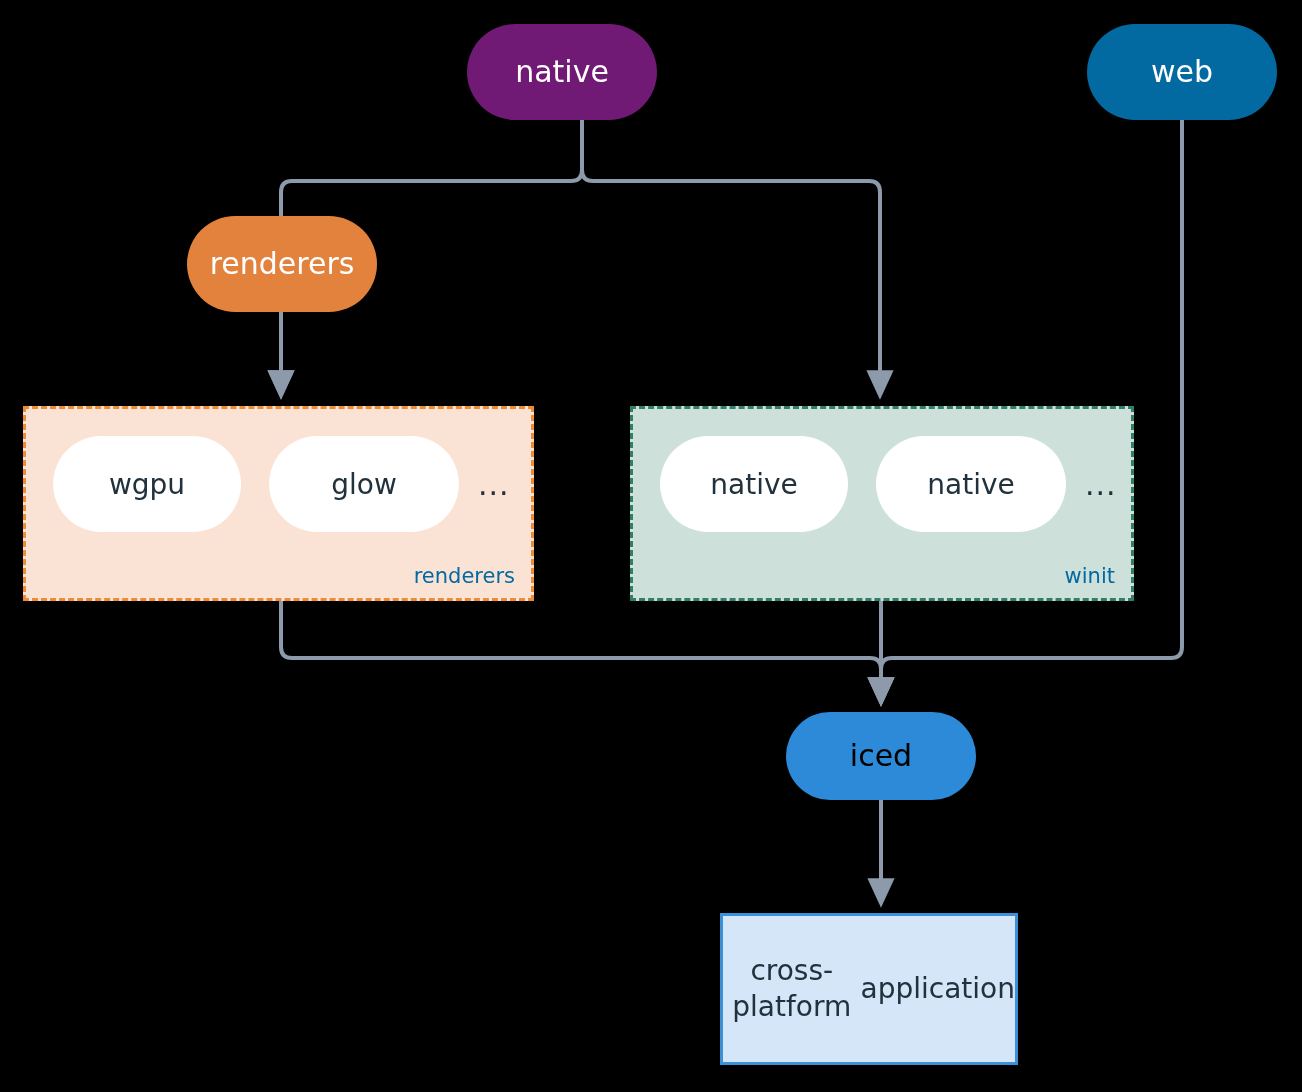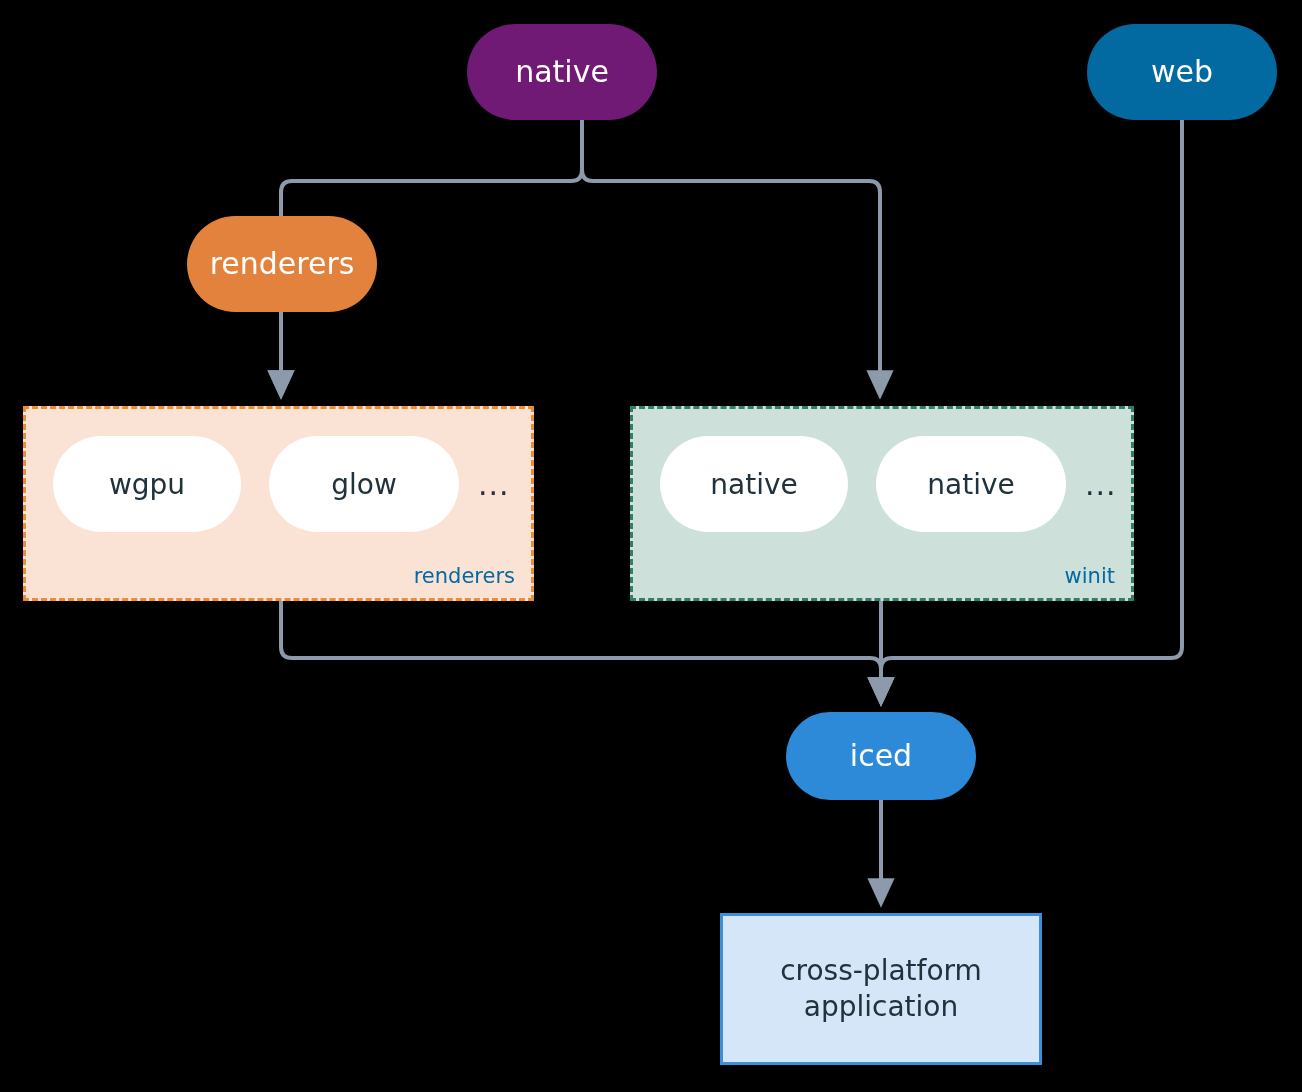--- a/index.html
+++ b/index.html
@@ -42,21 +42,21 @@
   .pill-lv1 {
     width: 190px;
     height: 96px;
     font-size: 30px;
     color: #ffffff;
   }
   .node-native { left: 467px; top: 24px; background: #701a75; }
   .node-web    { left: 1087px; top: 24px; background: #0369a1; }
   .node-graphics { left: 187px; top: 216px; background: #e2823c; }
   .node-iced   { left: 786px; top: 712px; width: 190px; height: 88px;
-                 background: #2c8ad8; font-size: 30px; color: #ffffff; }
+                 background: #2c8ad8; font-size: 30px; color: #000000; }
 
   .group {
     position: absolute;
     box-sizing: border-box;
     border-width: 3px;
     border-style: dashed;
   }
   .group-renderers {
     left: 23px; top: 406px; width: 511px; height: 195px;
     background: #fae3d4;
@@ -90,26 +90,26 @@
   .chip-b { left: 243px; top: 27px; width: 190px; height: 96px; }
   .ellipsis {
     position: absolute;
     left: 452px;
     top: 58px;
     font-size: 30px;
     color: #22323d;
     letter-spacing: 1px;
   }
   .node-app {
-    left: 720px; top: 913px; width: 322px; height: 152px;
+    left: 720px; top: 913px; width: 298px; height: 152px;
     background: #d4e6f7;
     border: 3px solid #3c90d8;
     font-size: 28px;
     color: #22323d;
-    flex-direction: column;
+    flex-direction: row;
   }
   .node-app span { display: block; }
 </style>
 </head>
 <body>
 
 <div id="diagram">
 
   <svg id="edges" viewBox="0 0 1302 1092" width="1302" height="1092">
     <defs>

